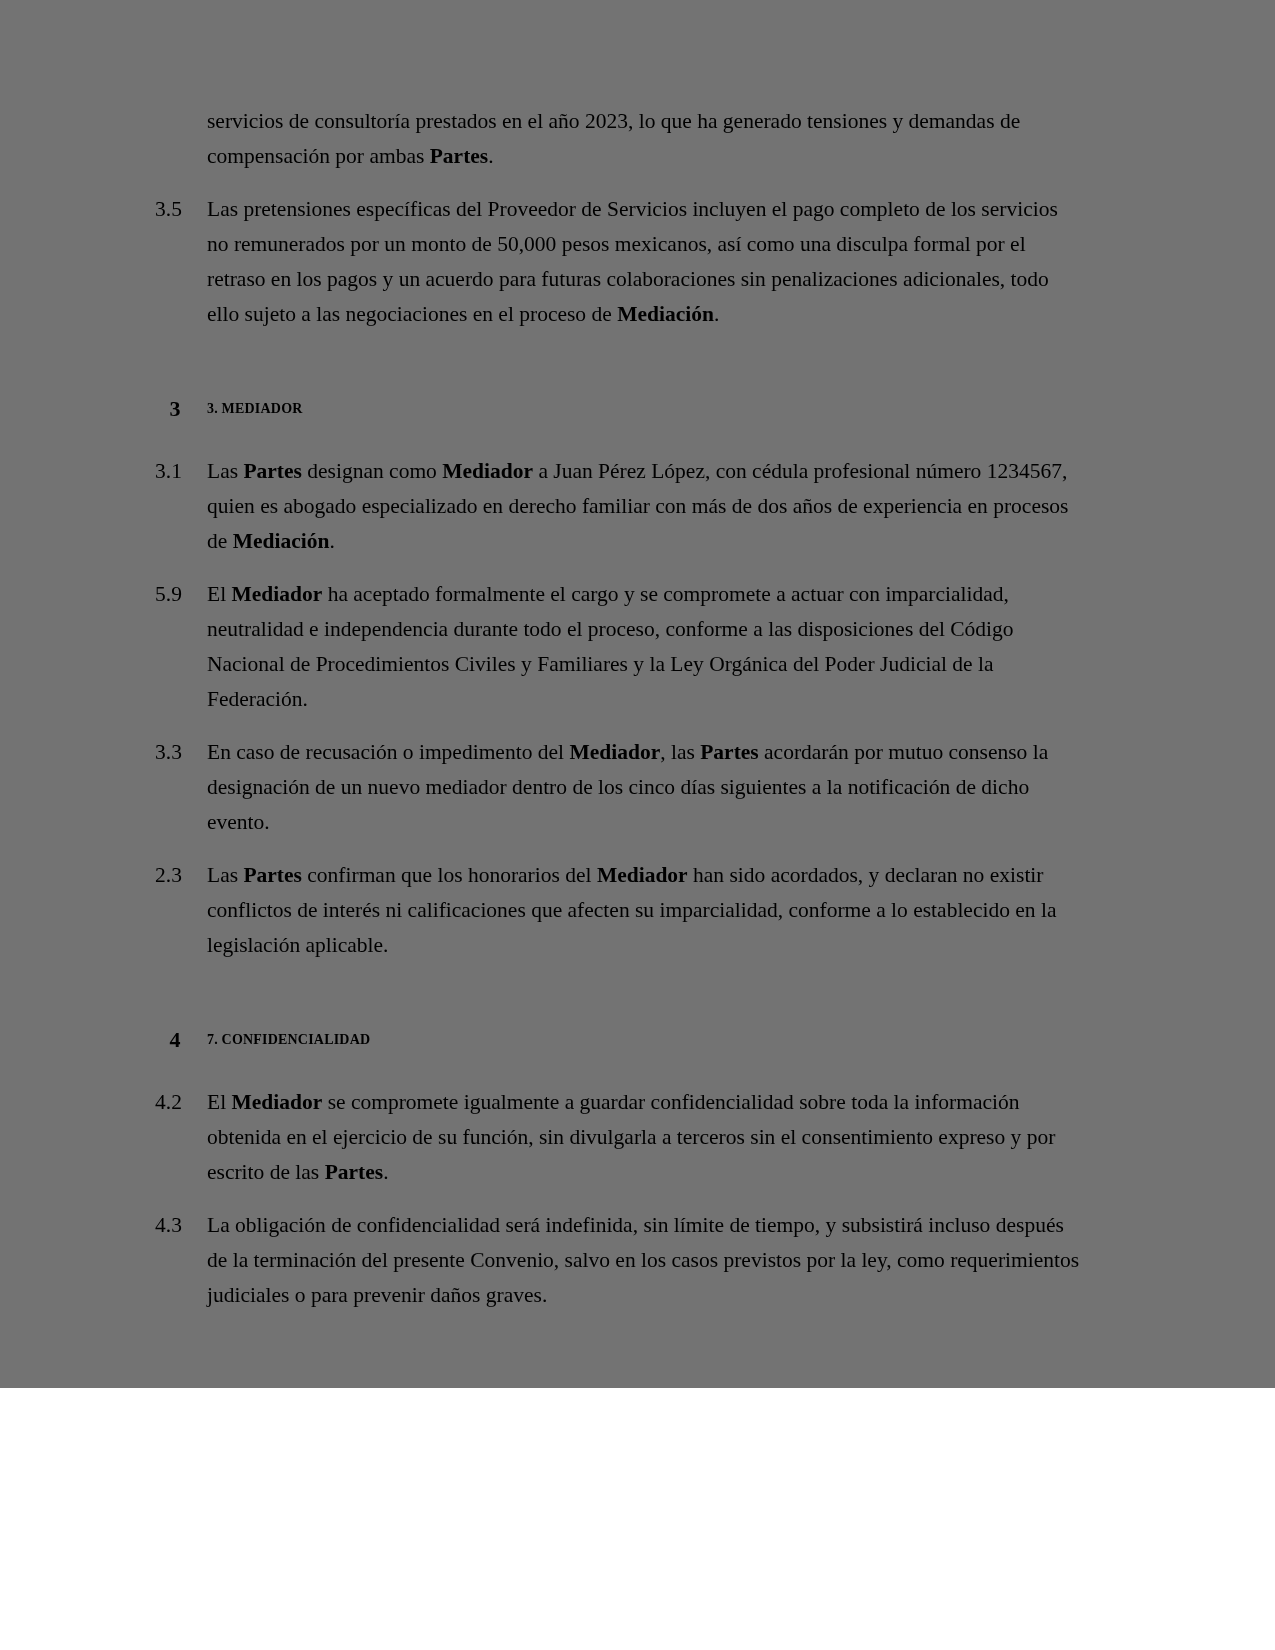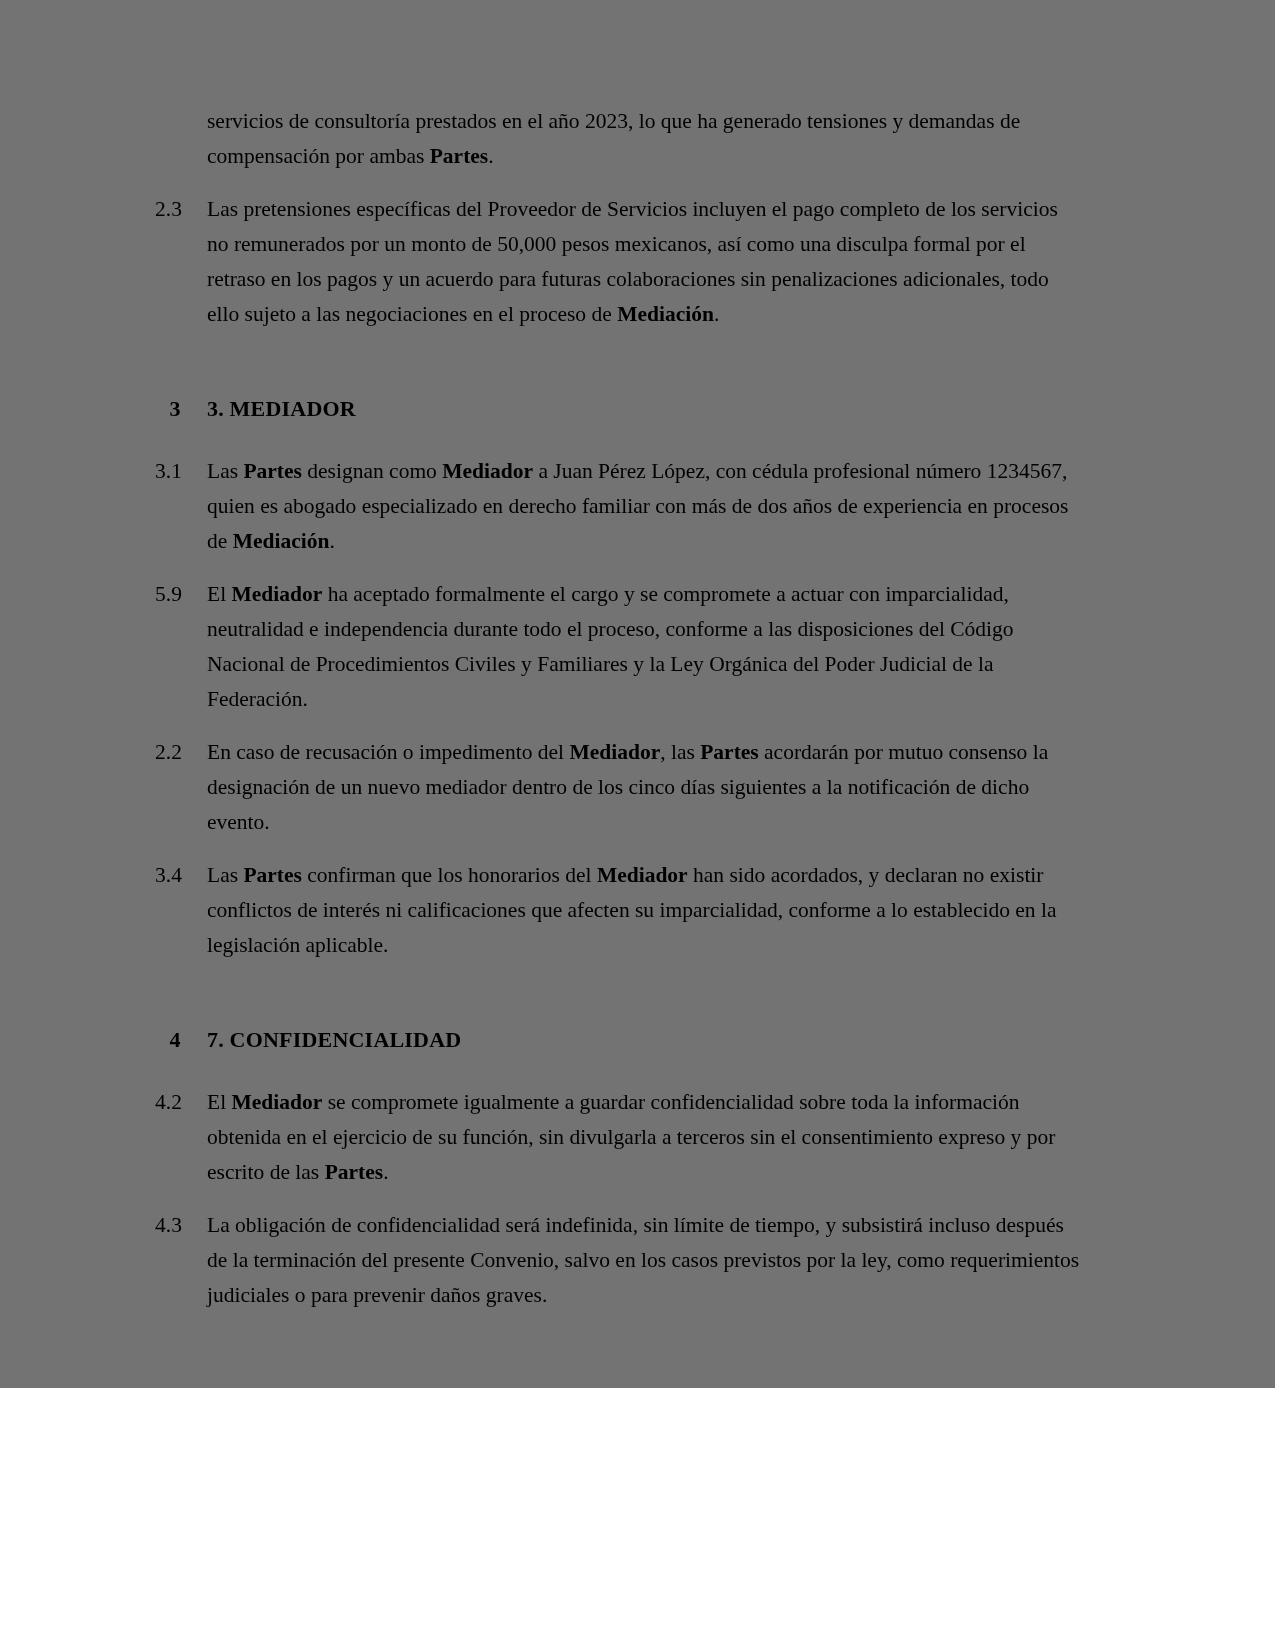--- a/index.html
+++ b/index.html
@@ -64,57 +64,57 @@
     width: 52px;
     font-size: 22px;
     line-height: 30px;
     font-weight: bold;
     text-align: center;
     padding-right: 12px;
     box-sizing: border-box;
   }
   .heading-title {
     flex: 1 1 auto;
-    font-size: 22px;
+    font-size: 14px;
     line-height: 30px;
     font-weight: bold;
     letter-spacing: 0.2px;
   }
 </style>
 </head>
 <body>
 
 <div class="page">
   <div class="content" id="doc-body">
       <div class="clause continuation">
         <div class="clause-num"></div>
         <div class="clause-body">servicios de consultoría prestados en el año 2023, lo que ha generado tensiones y demandas de compensación por ambas <b>Partes</b>.</div>
       </div>
       <div class="clause">
-        <div class="clause-num">2.3</div>
+        <div class="clause-num">3.5</div>
         <div class="clause-body">Las pretensiones específicas del Proveedor de Servicios incluyen el pago completo de los servicios no remunerados por un monto de 50,000 pesos mexicanos, así como una disculpa formal por el retraso en los pagos y un acuerdo para futuras colaboraciones sin penalizaciones adicionales, todo ello sujeto a las negociaciones en el proceso de <b>Mediación</b>.</div>
       </div>
       <div class="heading">
         <div class="heading-num">3</div>
         <div class="heading-title">3. MEDIADOR</div>
       </div>
       <div class="clause">
         <div class="clause-num">3.1</div>
         <div class="clause-body">Las <b>Partes</b> designan como <b>Mediador</b> a Juan Pérez López, con cédula profesional número 1234567, quien es abogado especializado en derecho familiar con más de dos años de experiencia en procesos de <b>Mediación</b>.</div>
       </div>
       <div class="clause">
         <div class="clause-num">5.9</div>
         <div class="clause-body">El <b>Mediador</b> ha aceptado formalmente el cargo y se compromete a actuar con imparcialidad, neutralidad e independencia durante todo el proceso, conforme a las disposiciones del Código Nacional de Procedimientos Civiles y Familiares y la Ley Orgánica del Poder Judicial de la Federación.</div>
       </div>
       <div class="clause">
-        <div class="clause-num">2.2</div>
+        <div class="clause-num">3.3</div>
         <div class="clause-body">En caso de recusación o impedimento del <b>Mediador</b>, las <b>Partes</b> acordarán por mutuo consenso la designación de un nuevo mediador dentro de los cinco días siguientes a la notificación de dicho evento.</div>
       </div>
       <div class="clause">
-        <div class="clause-num">3.4</div>
+        <div class="clause-num">2.3</div>
         <div class="clause-body">Las <b>Partes</b> confirman que los honorarios del <b>Mediador</b> han sido acordados, y declaran no existir conflictos de interés ni calificaciones que afecten su imparcialidad, conforme a lo establecido en la legislación aplicable.</div>
       </div>
       <div class="heading">
         <div class="heading-num">4</div>
         <div class="heading-title">7. CONFIDENCIALIDAD</div>
       </div>
       <div class="clause">
         <div class="clause-num">4.2</div>
         <div class="clause-body">El <b>Mediador</b> se compromete igualmente a guardar confidencialidad sobre toda la información obtenida en el ejercicio de su función, sin divulgarla a terceros sin el consentimiento expreso y por escrito de las <b>Partes</b>.</div>
       </div>

